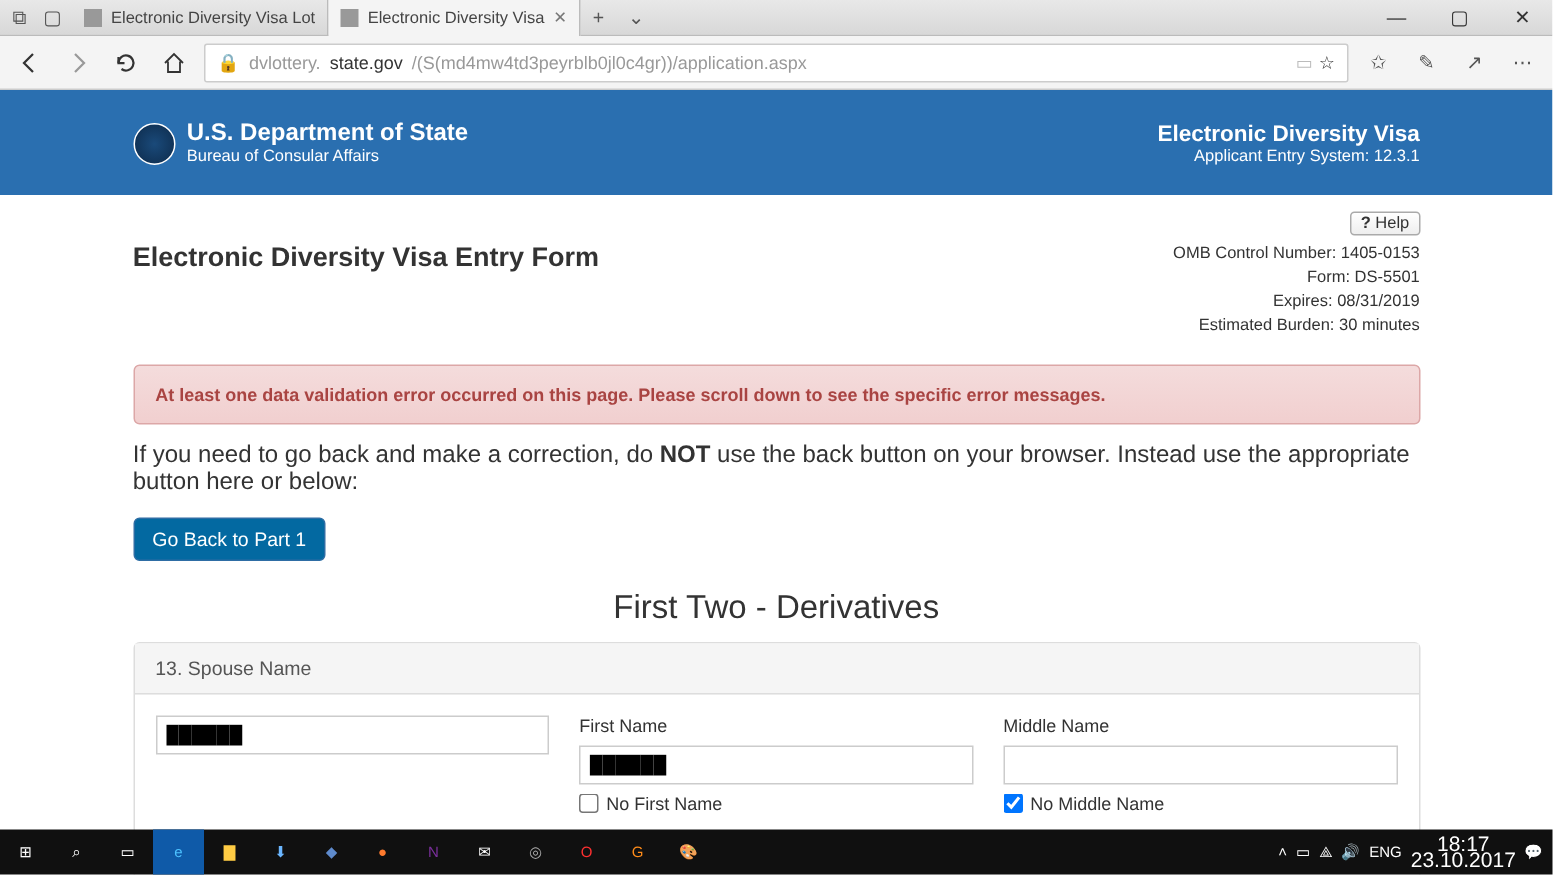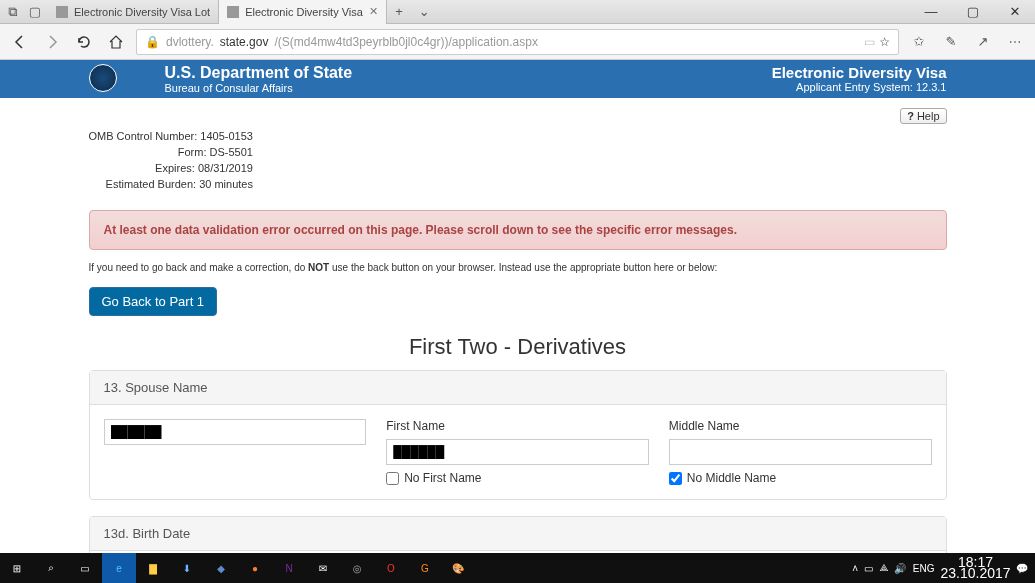--- a/index.html
+++ b/index.html
@@ -18,49 +18,49 @@
 .win-btn { width: 40px; height: 24px; display: flex; align-items: center; justify-content: center; color: #333; }
 
 .browser-nav { background: #f4f4f4; height: 36px; display: flex; align-items: center; padding: 0 8px; gap: 8px; border-bottom: 1px solid #ccc; }
 .nav-btn { width: 24px; height: 24px; display: flex; align-items: center; justify-content: center; color: #555; }
 .url-bar { flex: 1; height: 26px; background: #fff; border: 1px solid #ccc; border-radius: 2px; display: flex; align-items: center; padding: 0 8px; gap: 6px; font-size: 12px; color: #999; }
 .url-bar .domain { color: #333; }
 .url-right { display: flex; gap: 4px; margin-left: auto; }
 
 
 .page-header { background: #2a6fb0; color: #fff; padding: 4px 0; }
-.page-header-inner { max-width: 870px; margin: 0 auto; display: flex; align-items: flex-start; padding: 0 6px; gap: 40px; }
+.page-header-inner { max-width: 870px; margin: 16px auto; display: flex; align-items: flex-end; padding: 0 6px; }
 .seal { width: 28px; height: 28px; border-radius: 50%; background: radial-gradient(#1a4a7a, #0d2a4a); margin-right: 8px; border: 1px solid #fff; }
 .dept { font-size: 16px; font-weight: bold; }
 .bureau { font-size: 11px; }
 .visa-title { margin-left: auto; text-align: right; }
 .visa-title .t1 { font-size: 15px; font-weight: bold; }
 .visa-title .t2 { font-size: 11px; }
 
 
 .content { max-width: 870px; margin: 0 auto; padding: 6px; }
 .help-row { text-align: right; margin: 4px 0; }
 .help-btn { display: inline-flex; align-items: center; gap: 3px; border: 1px solid #aaa; border-radius: 3px; padding: 1px 6px; font-size: 11px; background: linear-gradient(#fff,#eee); }
 .title-row { display: flex; justify-content: space-between; margin-top: 2px; }
 .form-title { font-size: 18px; font-weight: bold; }
 .meta { text-align: right; font-size: 11px; line-height: 16px; }
 
 .alert { background: linear-gradient(#f4dcdc,#f1cfcf); border: 1px solid #dca7a7; border-radius: 4px; padding: 12px 14px; color: #a94442; font-weight: bold; font-size: 12px; margin: 18px 0 12px; }
-.instruction { font-size: 10px; margin: 8px 0 14px; }
+.instruction { font-size: 16px; margin: 8px 0 14px; }
 .instruction b { font-weight: bold; }
 .btn-primary { background: #0369a1; border: 1px solid #2e6da4; color: #fff; border-radius: 4px; padding: 6px 12px; font-size: 13px; cursor: pointer; }
 
 .section-title { text-align: center; font-size: 22px; margin: 18px 0 10px; }
 .panel { border: 1px solid #ddd; border-radius: 4px; margin-bottom: 16px; }
 .panel-header { background: #f5f5f5; border-bottom: 1px solid #ddd; padding: 9px 14px; font-size: 13px; color: #555; }
 .panel-body { padding: 14px; display: flex; gap: 20px; }
 .field { flex: 1; }
 .field label { display: block; font-size: 12px; margin-bottom: 6px; }
 .field input[type=text] { width: 100%; height: 26px; border: 1px solid #ccc; padding: 0 6px; font-size: 12px; }
-.field .chk { margin-top: 6px; display: flex; align-items: center; gap: 5px; font-size: 12px; }
+.field .chk { margin-top: 6px; display: flex; gap: 5px; font-size: 12px; }
 .field .chk input { width: 13px; height: 13px; }
 
 
 .taskbar { position: absolute; bottom: 0; left: 0; right: 0; height: 30px; background: #101010; display: flex; align-items: center; color: #fff; font-size: 10px; }
 .tb-item { width: 34px; height: 30px; display: flex; align-items: center; justify-content: center; }
 .tb-group { display: flex; }
 .tb-right { margin-left: auto; display: flex; align-items: center; padding-right: 6px; gap: 6px; }
 .tb-clock { text-align: center; font-size: 14px; line-height: 11px; }
 .edge-active { background: #0f5aa8; }
 </style>
@@ -143,20 +143,21 @@
 </div>
 
 <div class="content">
   <div class="help-row">
     <span class="help-btn">
       <span style="font-weight:bold">?</span>
       <span>Help</span>
     </span>
   </div>
   <div class="title-row">
+    <div class="form-title">Electronic Diversity Visa Entry Form</div>
     <div class="meta">
       <div>OMB Control Number: 1405-0153</div>
       <div>Form: DS-5501</div>
       <div>Expires: 08/31/2019</div>
       <div>Estimated Burden: 30 minutes</div>
     </div>
   </div>
 
   <div class="alert">At least one data validation error occurred on this page. Please scroll down to see the specific error messages.</div>
 

